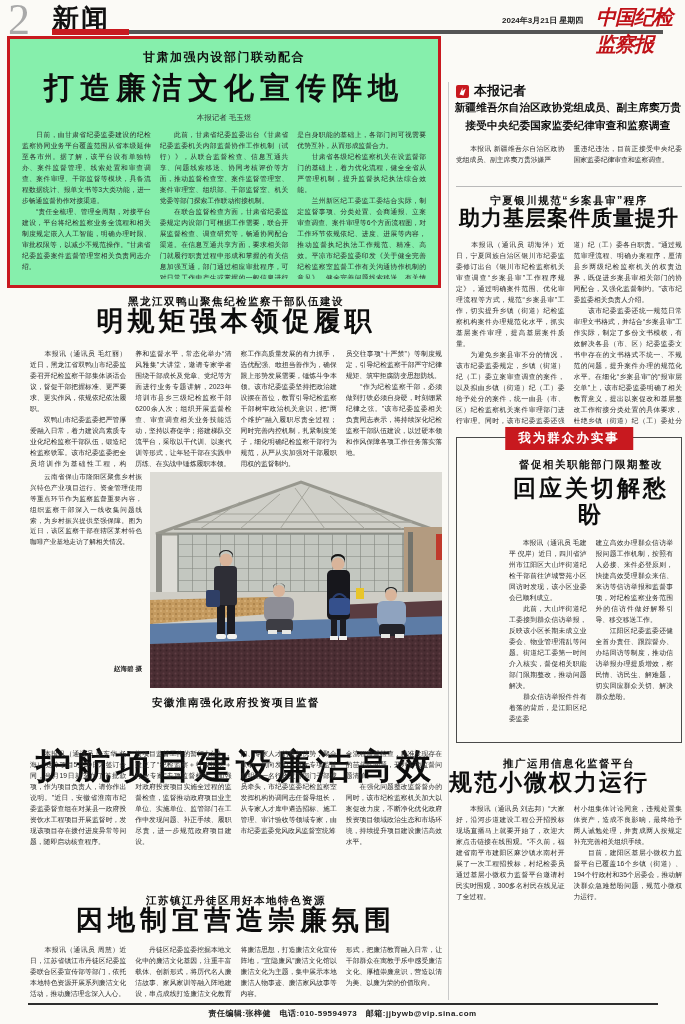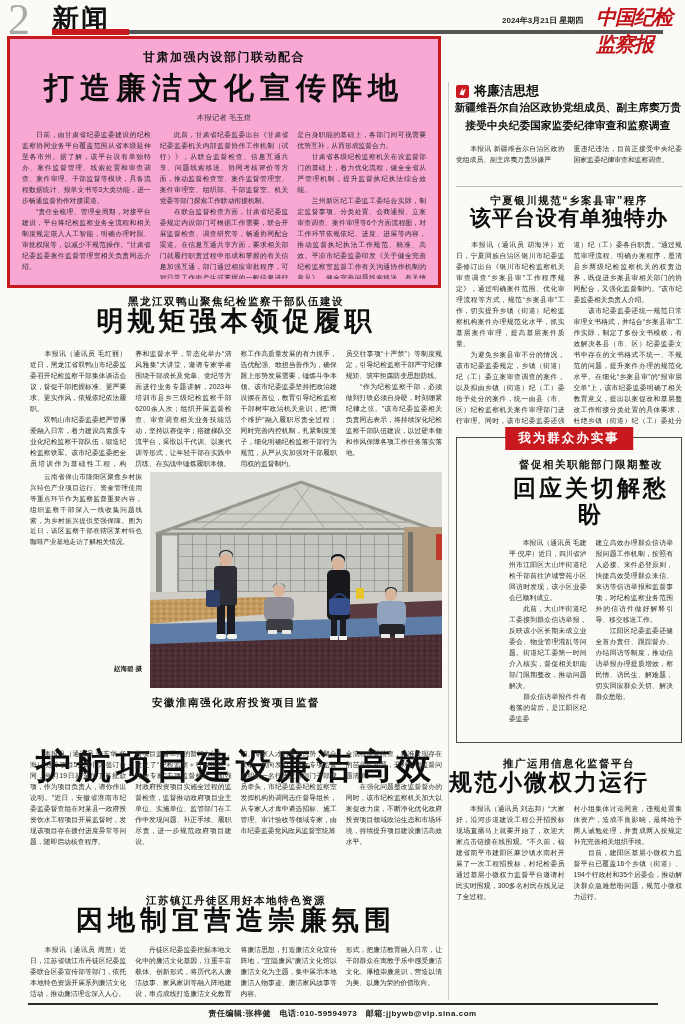--- a/index.html
+++ b/index.html
@@ -16,21 +16,21 @@
   .masthead { font-family:Liberation Mono, monospace; font-style:italic; font-weight:bold; font-size:20px; color:#bf1117; letter-spacing:-1px; }
 
   
   .kicker { text-align:center; font-weight:bold; font-size:10.5px; letter-spacing:1.5px; color:#111; }
   .headline { font-family:"Liberation Serif",serif; font-weight:bold; text-align:center; color:#0d0d0d; line-height:1.15; }
   .byline { text-align:center; font-size:7.5px; color:#333; }
   .cols { display:flex; gap:9px; overflow:hidden; }
   .col { flex:1; font-size:6.8px; line-height:1.62; text-align:justify; white-space:pre-wrap; color:#2a2a2a; overflow:hidden; }
 
   
-  .lead-box { border:3px solid #c8191f; background:#f9a8d4; padding:8px 12px 6px; }
+  .lead-box { border:3px solid #c8191f; background:#86efac; padding:8px 12px 6px; }
   .lead-box .headline { font-size:30px; letter-spacing:6px; margin-top:5px; }
   .lead-box .kicker { font-size:12px; margin-top:2px; }
   .lead-box .byline { margin:7px 0 6px; }
 
   .cb-head { display:flex; align-items:center; gap:5px; font-family:"Liberation Serif",serif; font-weight:bold; font-size:13px; color:#111; }
   .xj-line { text-align:center; font-weight:bold; font-size:10.6px; letter-spacing:0.2px; color:#0d0d0d; }
 
   .thin-rule { background:#b9b9b9; height:1px; }
   .v-divider { background:#c9c9c9; width:1px; }
 
@@ -79,34 +79,34 @@
   </div>
 </div>
 
 <div class="abs v-divider" style="left:448px; top:82px; height:918px;"></div>
 
 <div class="abs cb-head" style="left:456px; top:82px;">
   <svg width="13" height="13">
     <rect width="13" height="13" rx="2" fill="#c8191f"></rect>
     <path d="M3.5 9.5 L6.5 2.5 L6.5 6 L9.8 3.5 L7.5 10.5 Z" fill="#ffffff"></path>
   </svg>
-  <span>将廉洁思想</span>
+  <span>本报记者</span>
 </div>
 
 <div class="abs xj-line" style="left:452px; top:101px; width:232px;">新疆维吾尔自治区政协党组成员、副主席窦万贵</div>
 <div class="abs xj-line" style="left:452px; top:119px; width:232px;">接受中央纪委国家监委纪律审查和监察调查</div>
 <div class="abs cols" style="left:456px; top:143px; width:226px; height:36px;">
   <div class="col">　　本报讯 新疆维吾尔自治区政协党组成员、副主席窦万贵涉嫌严</div>
   <div class="col">重违纪违法，目前正接受中央纪委国家监委纪律审查和监察调查。</div>
 </div>
 
 <div class="abs thin-rule" style="left:456px; top:186px; width:226px;"></div>
 
 <div class="abs kicker" style="left:456px; top:194px; width:226px;">宁夏银川规范“乡案县审”程序</div>
-<div class="abs headline nx-headline" style="left:456px; top:206px; width:226px;">该平台设有单独特办</div>
+<div class="abs headline nx-headline" style="left:456px; top:206px; width:226px;">助力基层案件质量提升</div>
 <div class="abs cols" style="left:456px; top:239px; width:226px; height:188px;">
   <div class="col">　　本报讯（通讯员 胡海洋）近日，宁夏回族自治区银川市纪委监委修订出台《银川市纪检监察机关审查调查“乡案县审”工作程序规定》，通过明确案件范围、优化审理流程等方式，规范“乡案县审”工作，切实提升乡镇（街道）纪检监察机构案件办理规范化水平，抓实基层案件审理，提高基层案件质量。
 　　为避免乡案县审不分的情况，该市纪委监委规定，乡镇（街道）纪（工）委立案审查调查的案件，以及拟由乡镇（街道）纪（工）委给予处分的案件，统一由县（市、区）纪检监察机关案件审理部门进行审理。同时，该市纪委监委还强化制度建设，规范相关案件的审理流程，细化程序明确县（市、区）纪委监委和乡镇（街</div>
   <div class="col">道）纪（工）委各自职责。“通过规范审理流程、明确办案程序，厘清县乡两级纪检监察机关的权责边界，既促进乡案县审相关部门的协同配合，又强化监督制约。”该市纪委监委相关负责人介绍。
 　　该市纪委监委还统一规范日常审理文书格式，并结合“乡案县审”工作实际，制定了多份文书模板，有效解决各县（市、区）纪委监委文书中存在的文书格式不统一、不规范的问题，提升案件办理的规范化水平。在细化“乡案县审”的“报审层交单”上，该市纪委监委明确了相关教育意义，提出以案促改和基层整改工作衔接分类处置的具体要求，杜绝乡镇（街道）纪（工）委处分案件“打白条”，有效增强分类处置的权威性，同时努力实现查办一案、警示一片、治理一域的综合效果。</div>
 </div>
 
 <div class="abs service-box" style="left:456px; top:437px; width:226px; height:306px;padding-left:44px;">
   <div class="service-badge">我为群众办实事</div>
   <div class="kicker" style="margin-top:20px;">督促相关职能部门限期整改</div>

